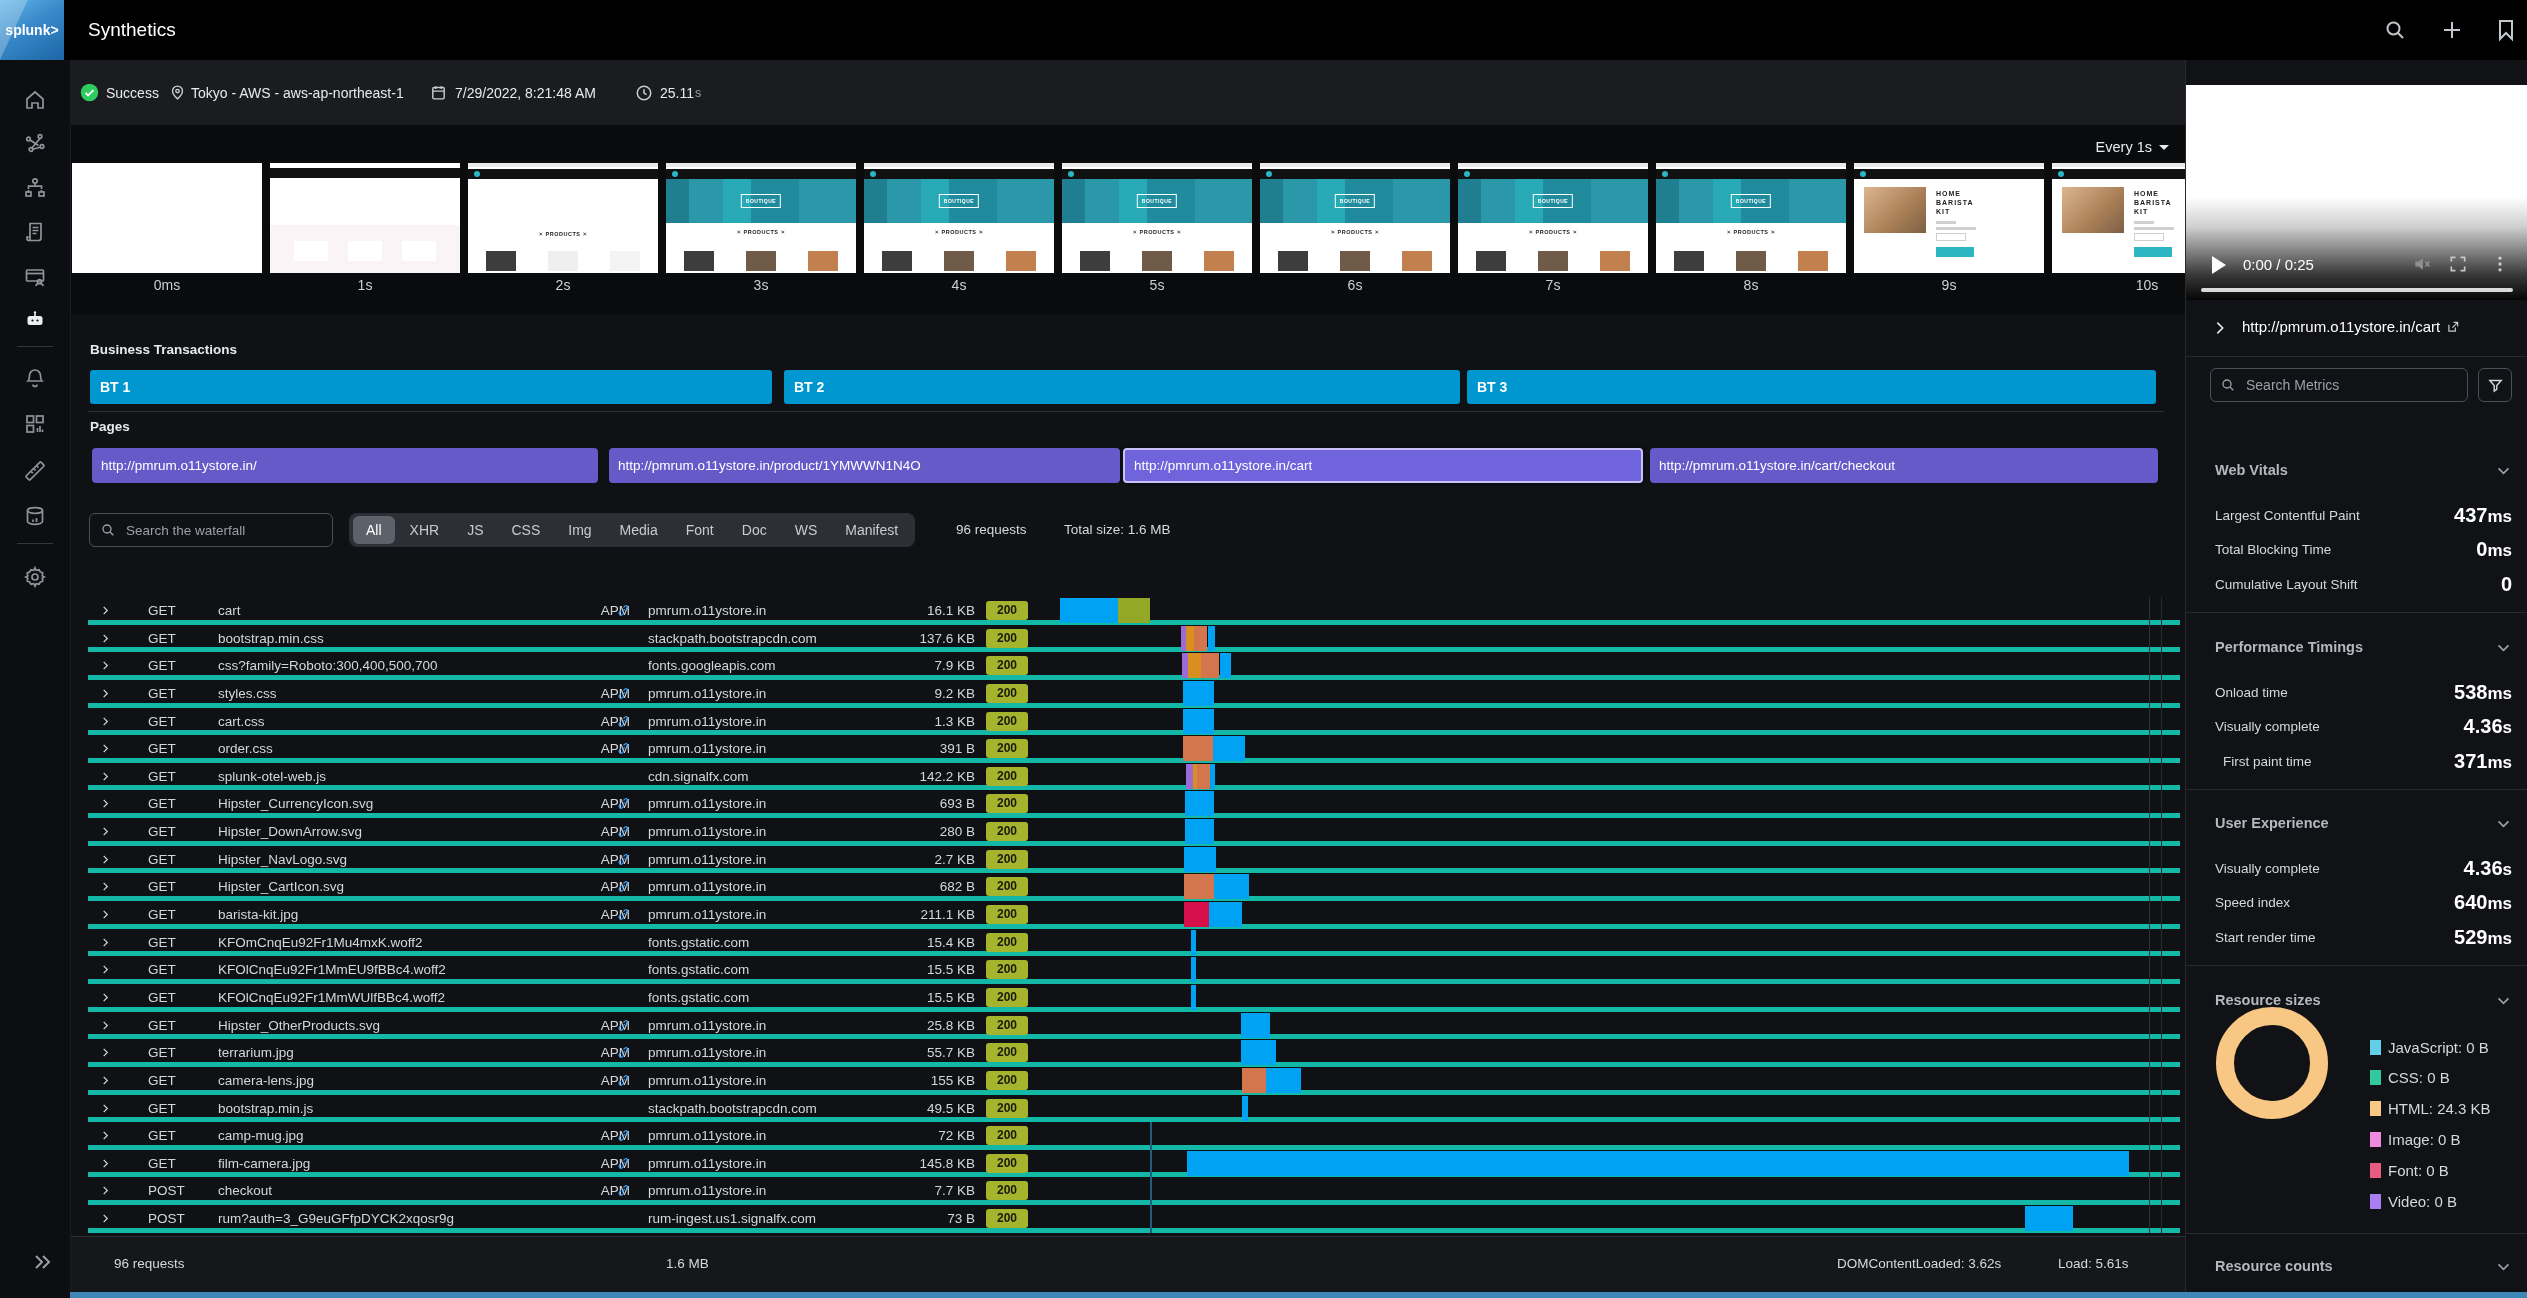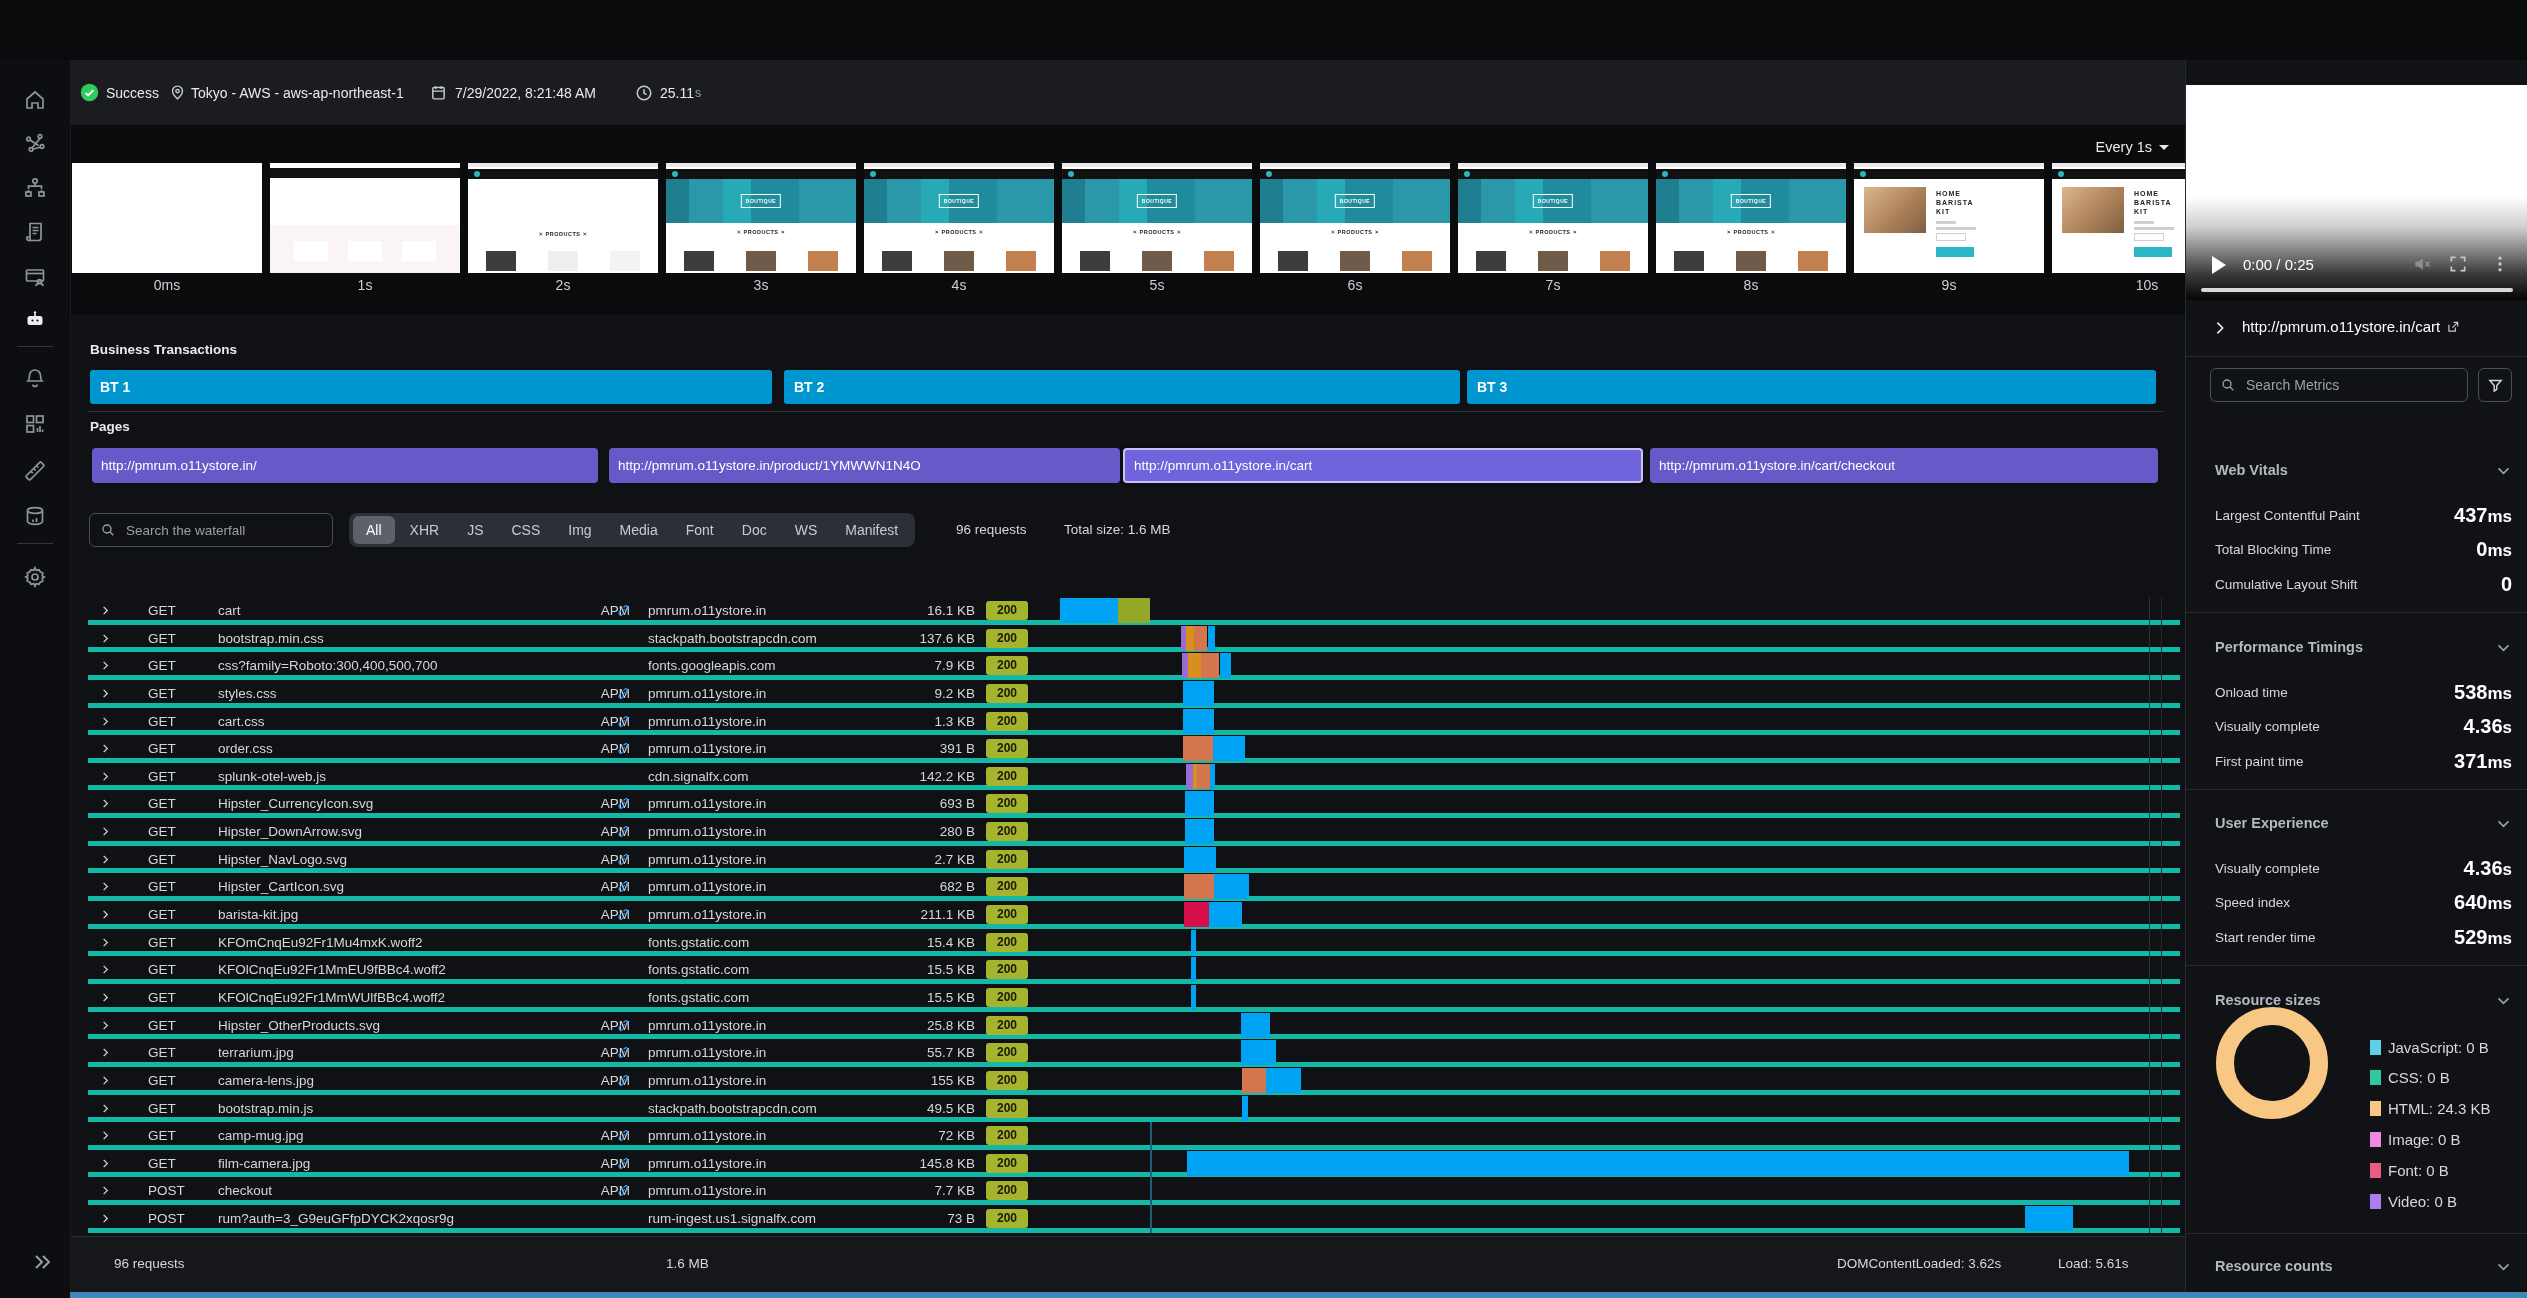--- a/index.html
+++ b/index.html
@@ -122,20 +122,42 @@
   .f-t1{position:absolute;left:82px;top:26px;font-size:7px;font-weight:bold;color:#222;line-height:9px;letter-spacing:1px;}
   .f-l{position:absolute;left:82px;height:3px;background:#cfcfcf;}
   .f-btn{position:absolute;left:82px;top:84px;width:38px;height:10px;background:#2cb5c2;}
   .f-qty{position:absolute;left:82px;top:70px;width:30px;height:8px;border:1px solid #cfcfcf;box-sizing:border-box;}
 </style>
 </head>
 <body>
 
 <div id="app">
 
+  <header class="topbar">
+    <div class="logo">
+        <span>splunk&gt;</span>
+      </div>
+    <div class="app-title">Synthetics</div>
+    <div class="top-ico" style="left:2383px">
+      <svg viewBox="0 0 24 24" width="24" height="24" fill="none" stroke="currentColor" stroke-width="2">
+          <circle cx="10.5" cy="10.5" r="6"></circle>
+          <path d="M15 15l5 5"></path>
+        </svg>
+    </div>
+    <div class="top-ico" style="left:2440px">
+      <svg viewBox="0 0 24 24" width="24" height="24" fill="none" stroke="currentColor" stroke-width="2">
+          <path d="M12 4v16M4 12h16"></path>
+        </svg>
+    </div>
+    <div class="top-ico" style="left:2494px">
+      <svg viewBox="0 0 24 24" width="24" height="24" fill="none" stroke="currentColor" stroke-width="2">
+          <path d="M6 3h12v18l-6-6-6 6z"></path>
+        </svg>
+    </div>
+  </header>
 
   <nav class="sidebar" id="sidebar">
     <div class="side-expand" style="top:1190px">
       <svg viewBox="0 0 24 24" width="24" height="24" fill="none" stroke="currentColor" stroke-width="2">
           <path d="M6 6l6 6-6 6M13 6l6 6-6 6"></path>
         </svg>
     </div>
   <div class="side-icon" style="top: 28px;"><span><svg viewBox="0 0 24 24" width="24" height="24" fill="none" stroke="currentColor" stroke-width="1.7">
             <path d="M4 11l8-7 8 7v9h-5v-5h-6v5H4z"></path>
           </svg></span></div>
@@ -924,21 +946,21 @@
           </span>
         </div>
         <div class="mrow" style="top: 620px;">
           <span class="lbl">Onload time</span>
           <span class="val">538<span class="unit">ms</span></span>
         </div>
         <div class="mrow" style="top: 654.6px;">
           <span class="lbl">Visually complete</span>
           <span class="val">4.36<span class="unit">s</span></span>
         </div>
-        <div class="mrow" style="top: 689.2px;">
+        <div class="mrow" style="top: 689.2px; margin-left: 8px;">
           <span class="lbl">First paint time</span>
           <span class="val">371<span class="unit">ms</span></span>
         </div>
         <div class="phr" style="top: 729px;"></div>
         <div class="sec-h" style="top: 753px;">
           <span class="t">User Experience</span>
           <span class="ch">
             <svg viewBox="0 0 24 24" width="17" height="17" fill="none" stroke="currentColor" stroke-width="2.4">
               <path d="M5 9l7 7 7-7"></path>
             </svg>

